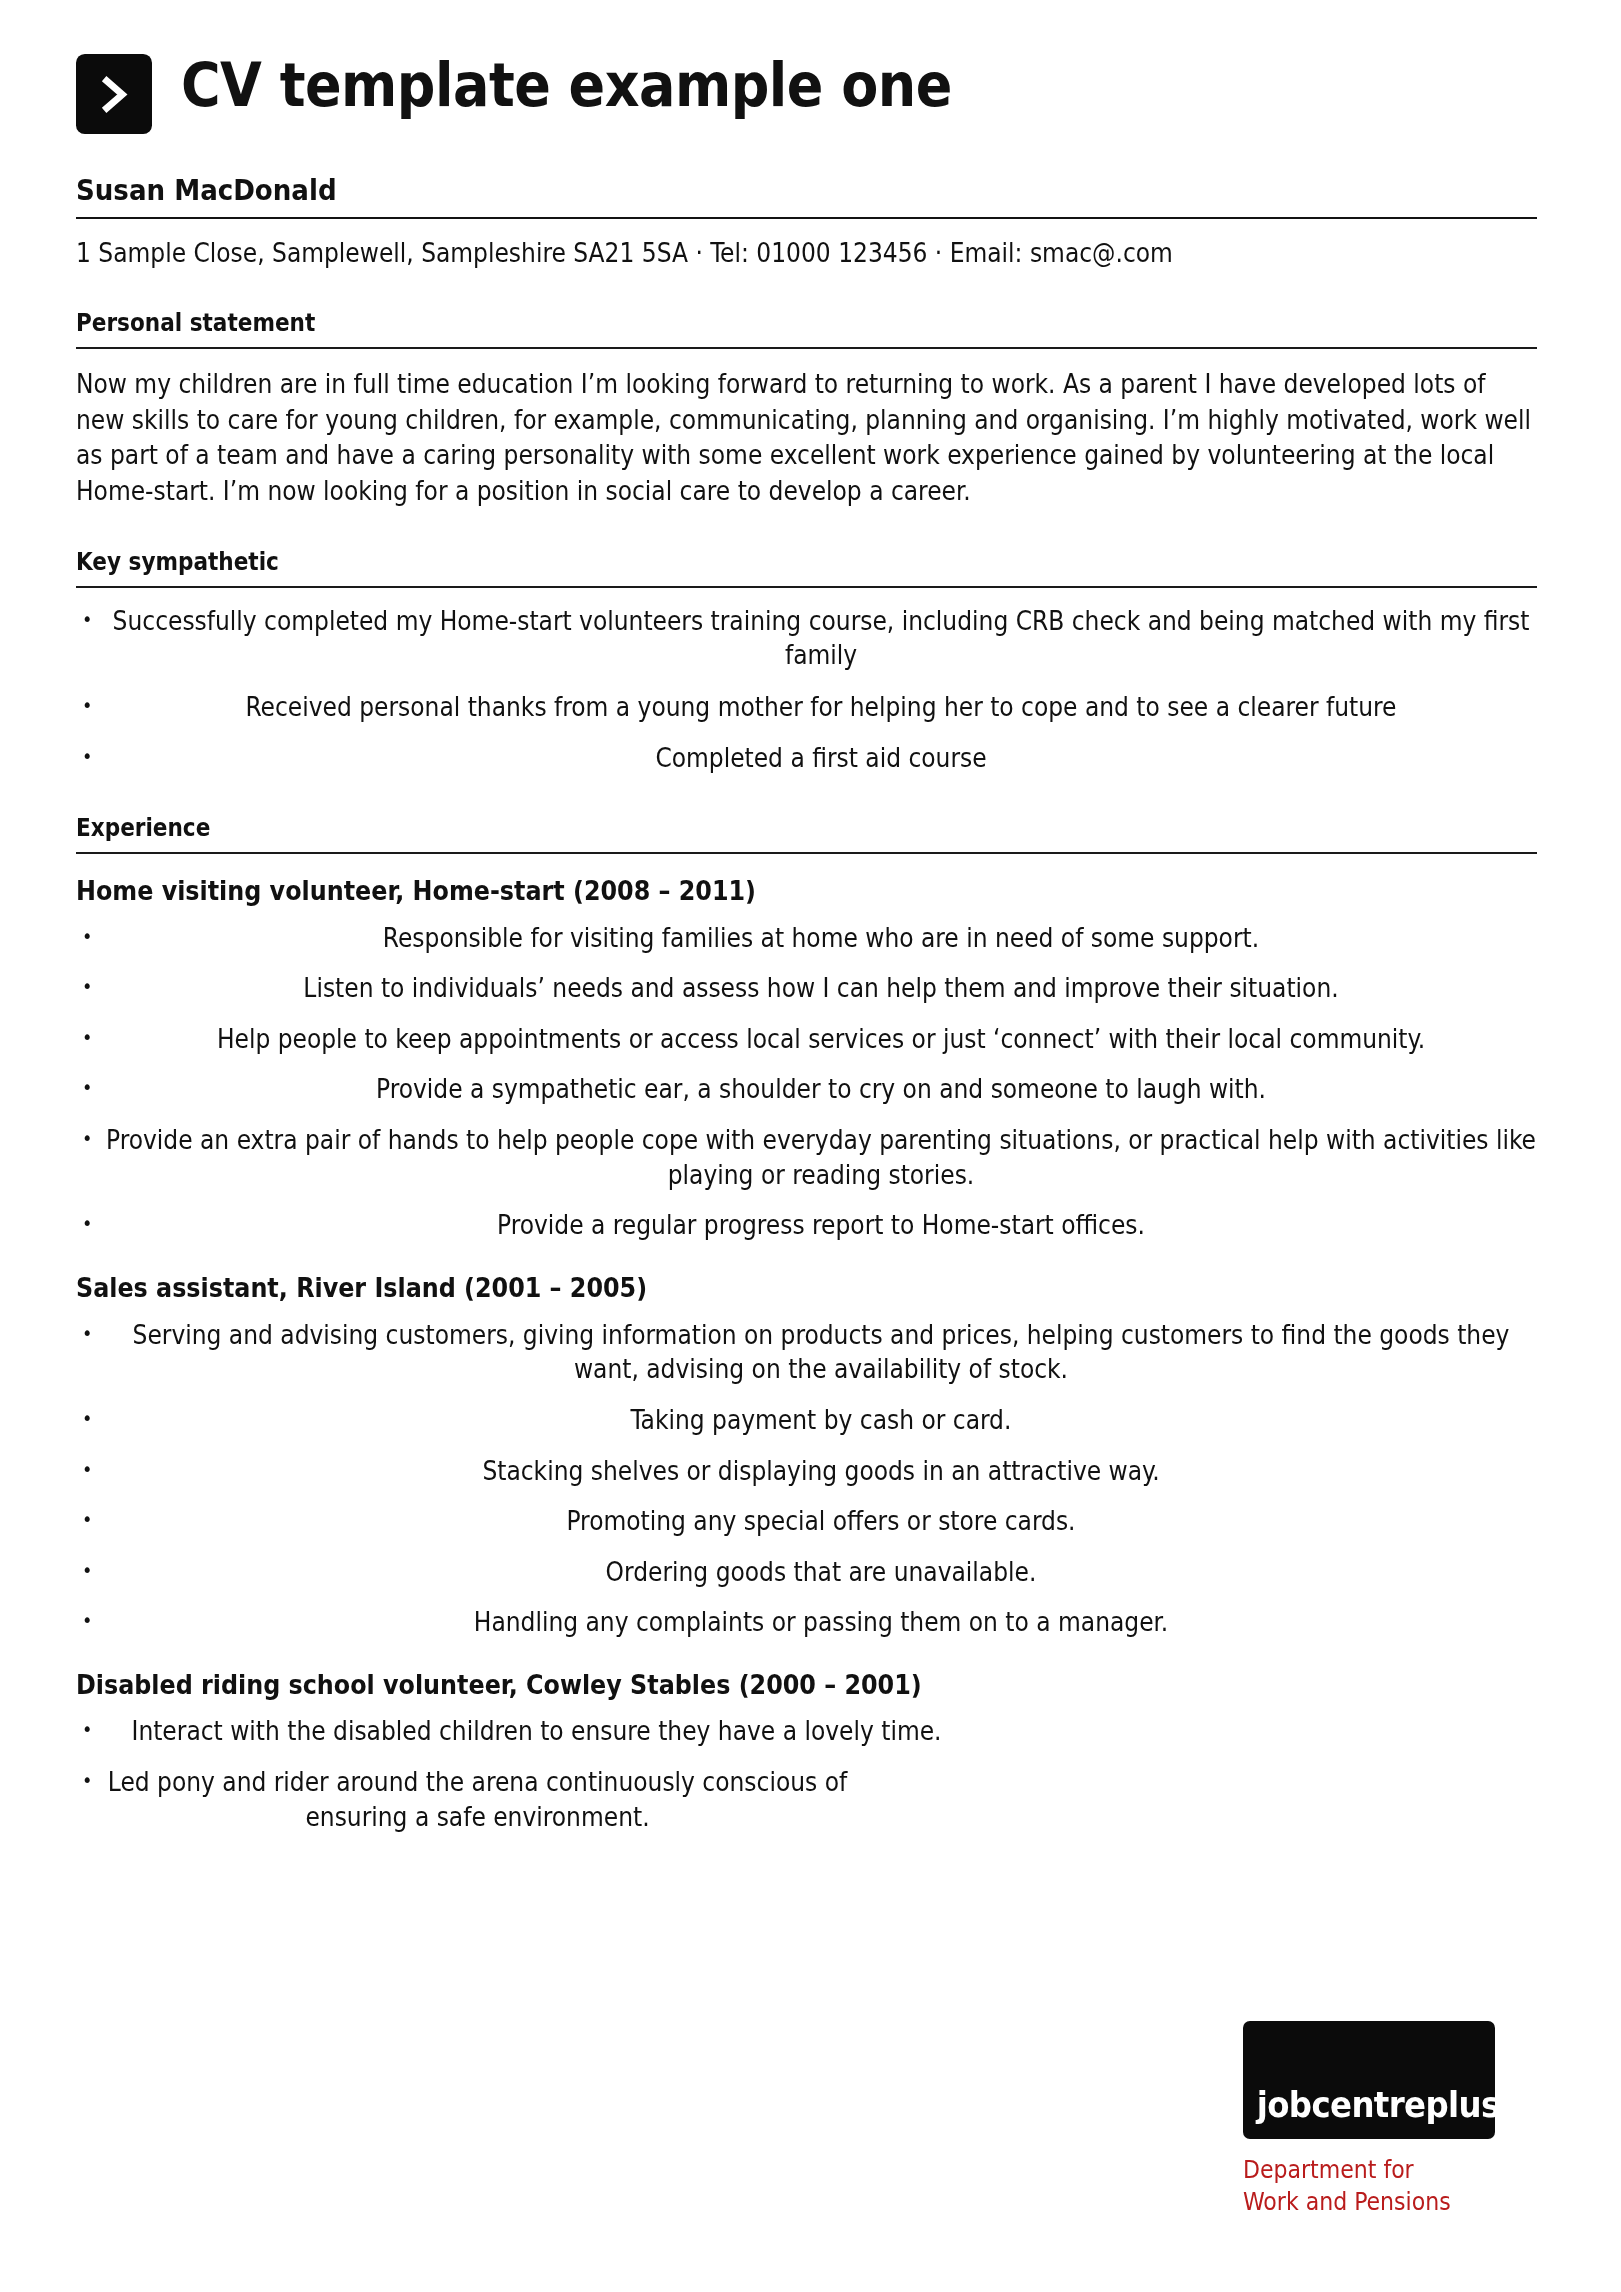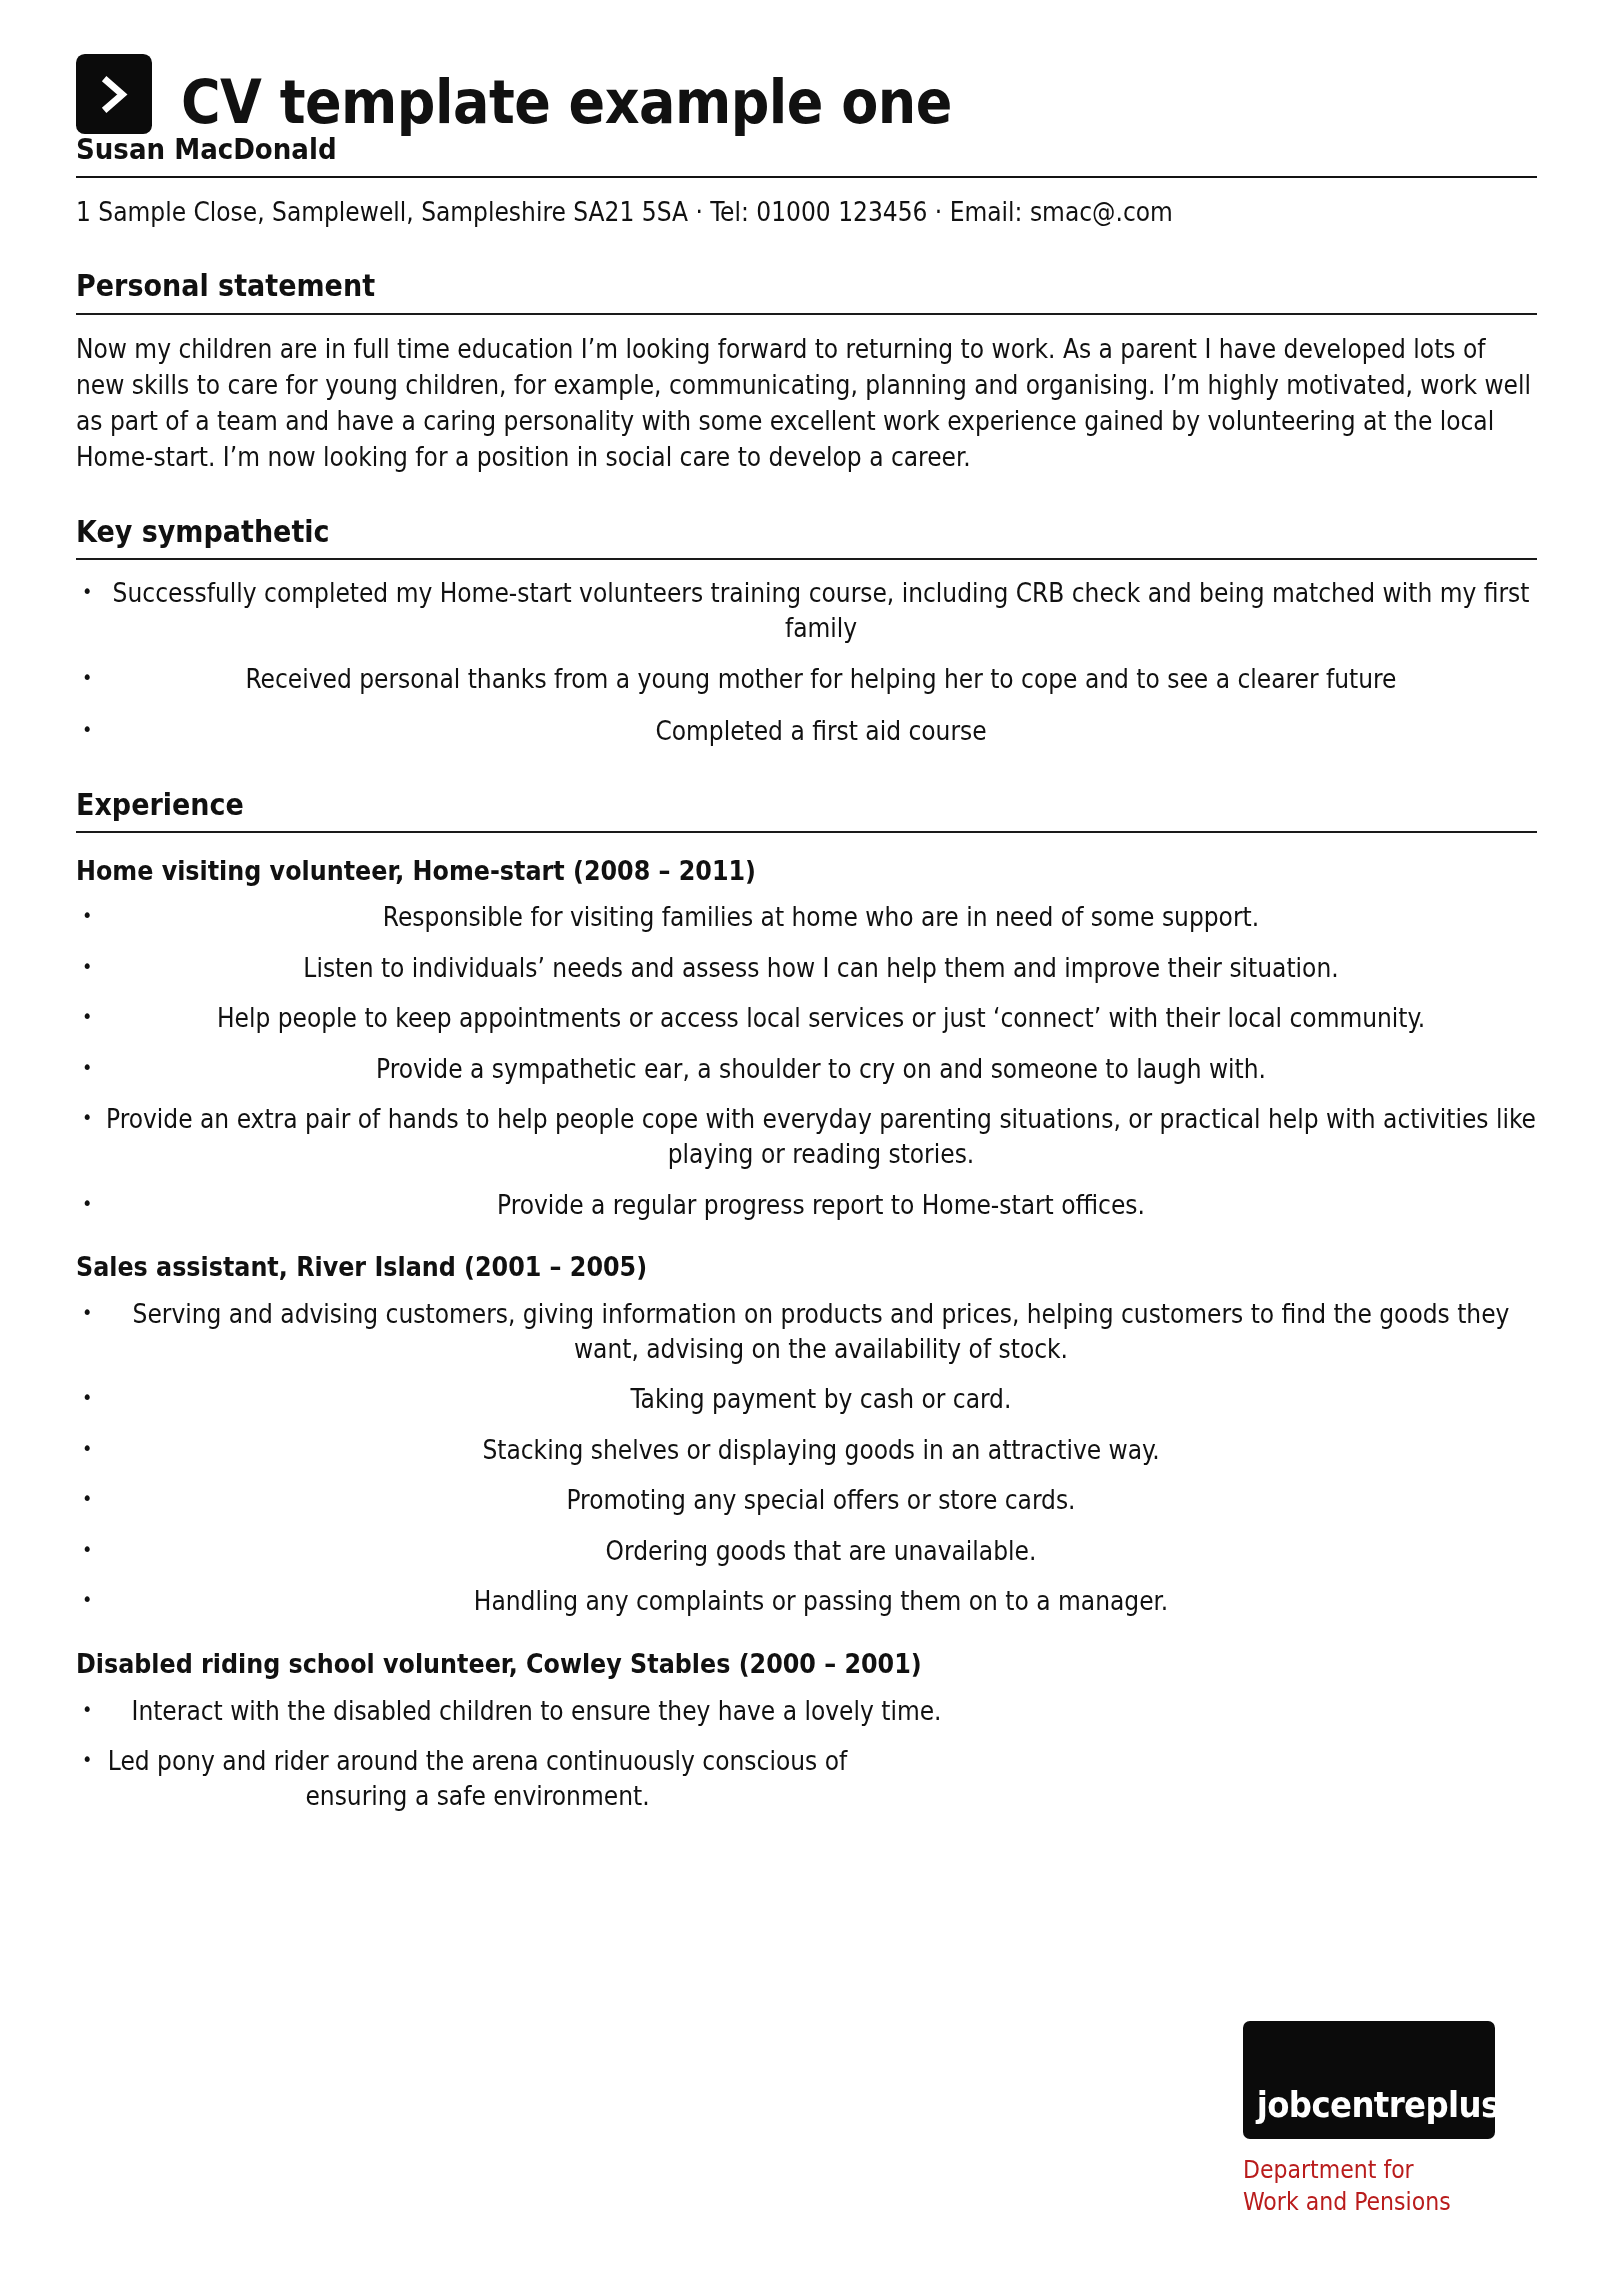--- a/index.html
+++ b/index.html
@@ -19,22 +19,23 @@
     position: relative;
     width: 1621px;
     height: 2293px;
     box-sizing: border-box;
     padding: 54px 84px 39px 76px;
   }
 
   
   .doc-header {
     display: flex;
-    align-items: flex-end;
+    align-items: flex-start;
     gap: 29px;
+    margin-bottom: 41px;
   }
   .brand-mark {
     width: 76px;
     height: 80px;
     background: #0b0b0b;
     border-radius: 8.8px;
     flex: 0 0 auto;
     display: flex;
     align-items: center;
     justify-content: center;
@@ -69,21 +70,21 @@
   .contact-line {
     font-size: 26px;
     line-height: 1.35;
     margin: 17.6px 0 0 0;
     font-weight: 400;
   }
 
   
   .section { margin-top: 39px; }
   .section-heading {
-    font-size: 30px;
+    font-size: 24px;
     font-weight: 700;
     margin: 0 0 9.8px 0;
     line-height: 1.12;
   }
   .section-body {
     font-size: 26px;
     line-height: 1.38;
     margin: 17.6px 0 0 0;
     font-weight: 400;
   }

